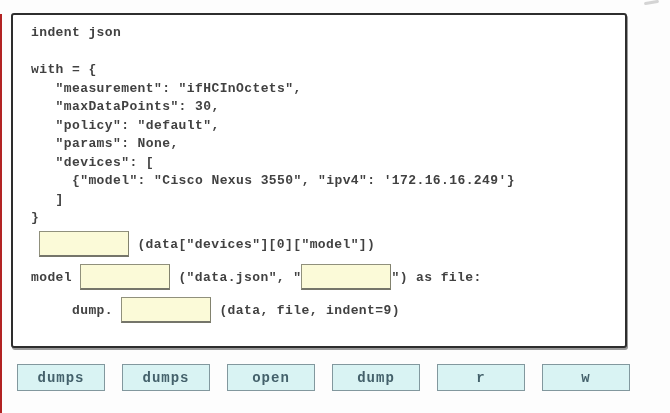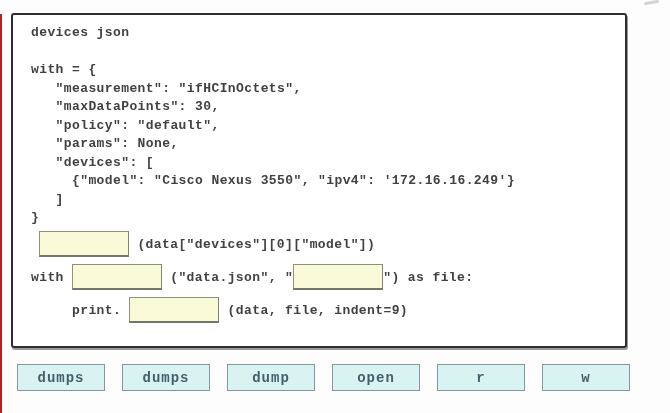--- a/index.html
+++ b/index.html
@@ -57,53 +57,53 @@
   }
 </style>
 </head>
 <body style="--edge-color: #b22222; --panel-border: #2e2e2e; --code-color: #414141; --blank-fill: #fbfad8; --option-fill: #d9f3f3;">
 
 <div class="red-edge"></div>
 <div class="artifact"></div>
 
 <div class="panel">
   <div id="code-lines">
-      <div class="code-line">devices json</div>
+      <div class="code-line">indent json</div>
       <div class="code-line"></div>
       <div class="code-line">with = {</div>
       <div class="code-line">   "measurement": "ifHCInOctets",</div>
       <div class="code-line">   "maxDataPoints": 30,</div>
       <div class="code-line">   "policy": "default",</div>
       <div class="code-line">   "params": None,</div>
       <div class="code-line">   "devices": [</div>
       <div class="code-line">     {"model": "Cisco Nexus 3550", "ipv4": '172.16.16.249'}</div>
       <div class="code-line">   ]</div>
       <div class="code-line">}</div>
     </div>
   <div id="fill-lines">
       <div class="fill-row">
         <span class="fill-text"> </span>
         <span class="blank"></span>
         <span class="fill-text"> (data["devices"][0]["model"])</span>
       </div>
       <div class="fill-row">
-        <span class="fill-text">with </span>
+        <span class="fill-text">model </span>
         <span class="blank"></span>
         <span class="fill-text"> ("data.json", "</span>
         <span class="blank"></span>
         <span class="fill-text">") as file:</span>
       </div>
       <div class="fill-row">
-        <span class="fill-text">     print. </span>
+        <span class="fill-text">     dump. </span>
         <span class="blank"></span>
         <span class="fill-text"> (data, file, indent=9)</span>
       </div>
     </div>
 </div>
 
 <div id="options-row" class="options">
     <div class="option">dumps</div>
     <div class="option">dumps</div>
+    <div class="option">open</div>
     <div class="option">dump</div>
-    <div class="option">open</div>
     <div class="option">r</div>
     <div class="option">w</div>
   </div>
 
 </body></html>

